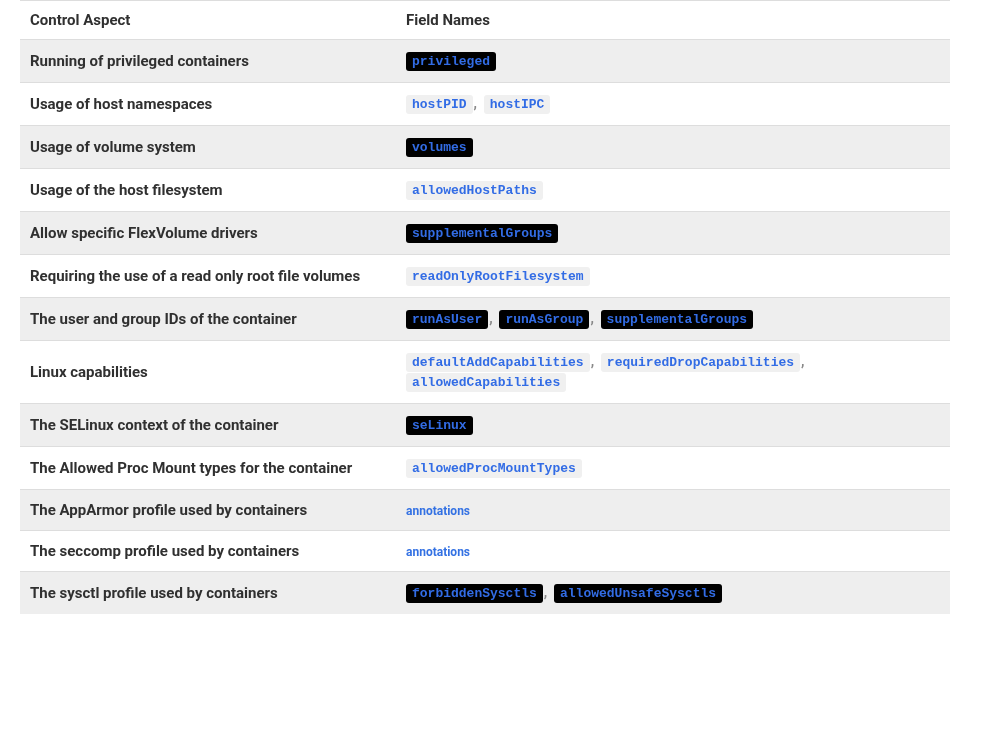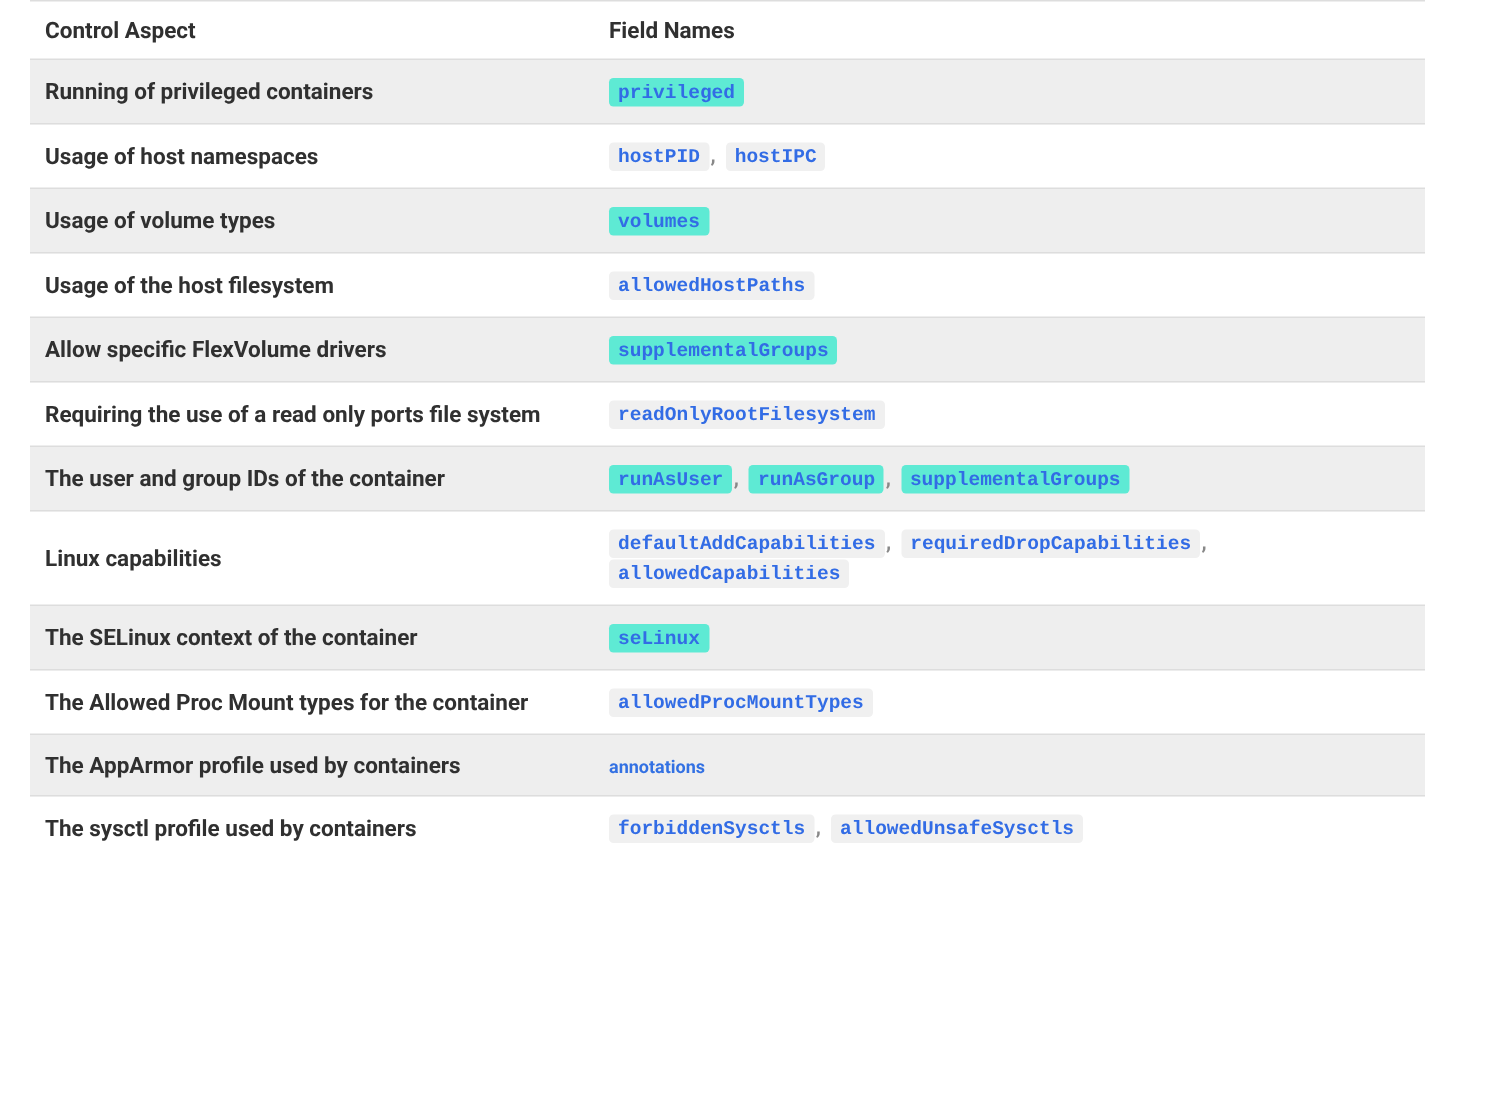--- a/index.html
+++ b/index.html
@@ -47,21 +47,21 @@
       font-size: 15px;
       vertical-align: middle;
       font-weight: bold;
     }
     td.aspect {
       color: #303030;
     }
     code {
       font-family: "SFMono-Regular", Consolas, "Liberation Mono", Menlo, monospace;
       font-size: 13px;
-      background: #5eead4;
+      background: #000000;
       color: #326ce5;
       padding: 2px 6px;
       border-radius: 3px;
       display: inline-block;
     }
     tbody tr:nth-child(even) code {
       background: #f0f0f0;
     }
     .sep {
       color: #888;
@@ -87,33 +87,33 @@
   <tbody id="tbody">
   <tr>
         <td class="aspect">Running of privileged containers</td>
         <td><code>privileged</code></td>
       </tr>
       <tr>
         <td class="aspect">Usage of host namespaces</td>
         <td><code>hostPID</code><span class="sep">,</span> <code>hostIPC</code></td>
       </tr>
       <tr>
-        <td class="aspect">Usage of volume types</td>
+        <td class="aspect">Usage of volume system</td>
         <td><code>volumes</code></td>
       </tr>
       <tr>
         <td class="aspect">Usage of the host filesystem</td>
         <td><code>allowedHostPaths</code></td>
       </tr>
       <tr>
         <td class="aspect">Allow specific FlexVolume drivers</td>
         <td><code>supplementalGroups</code></td>
       </tr>
       <tr>
-        <td class="aspect">Requiring the use of a read only ports file system</td>
+        <td class="aspect">Requiring the use of a read only root file volumes</td>
         <td><code>readOnlyRootFilesystem</code></td>
       </tr>
       <tr>
         <td class="aspect">The user and group IDs of the container</td>
         <td><code>runAsUser</code><span class="sep">,</span> <code>runAsGroup</code><span class="sep">,</span> <code>supplementalGroups</code></td>
       </tr>
       <tr>
         <td class="aspect">Linux capabilities</td>
         <td><code>defaultAddCapabilities</code><span class="sep">,</span> <code>requiredDropCapabilities</code><span class="sep">,</span> <code>allowedCapabilities</code></td>
       </tr>
@@ -123,17 +123,21 @@
       </tr>
       <tr>
         <td class="aspect">The Allowed Proc Mount types for the container</td>
         <td><code>allowedProcMountTypes</code></td>
       </tr>
       <tr>
         <td class="aspect">The AppArmor profile used by containers</td>
         <td><a class="link" href="#">annotations</a></td>
       </tr>
       <tr>
+        <td class="aspect">The seccomp profile used by containers</td>
+        <td><a class="link" href="#">annotations</a></td>
+      </tr>
+      <tr>
         <td class="aspect">The sysctl profile used by containers</td>
         <td><code>forbiddenSysctls</code><span class="sep">,</span> <code>allowedUnsafeSysctls</code></td>
       </tr>
     </tbody>
 </table>
 
 </body></html>

